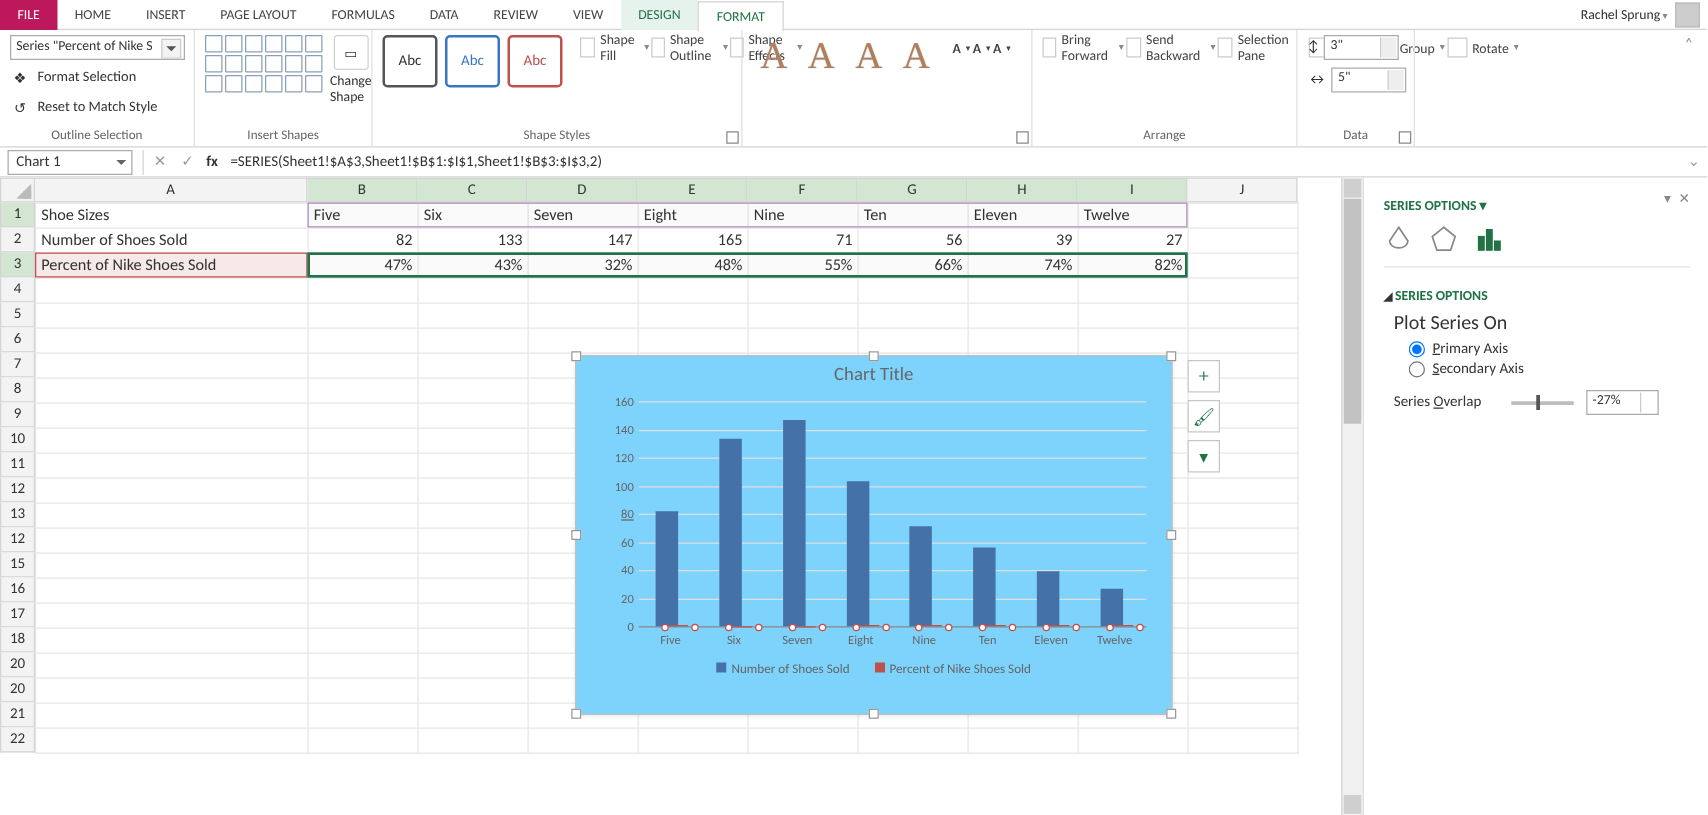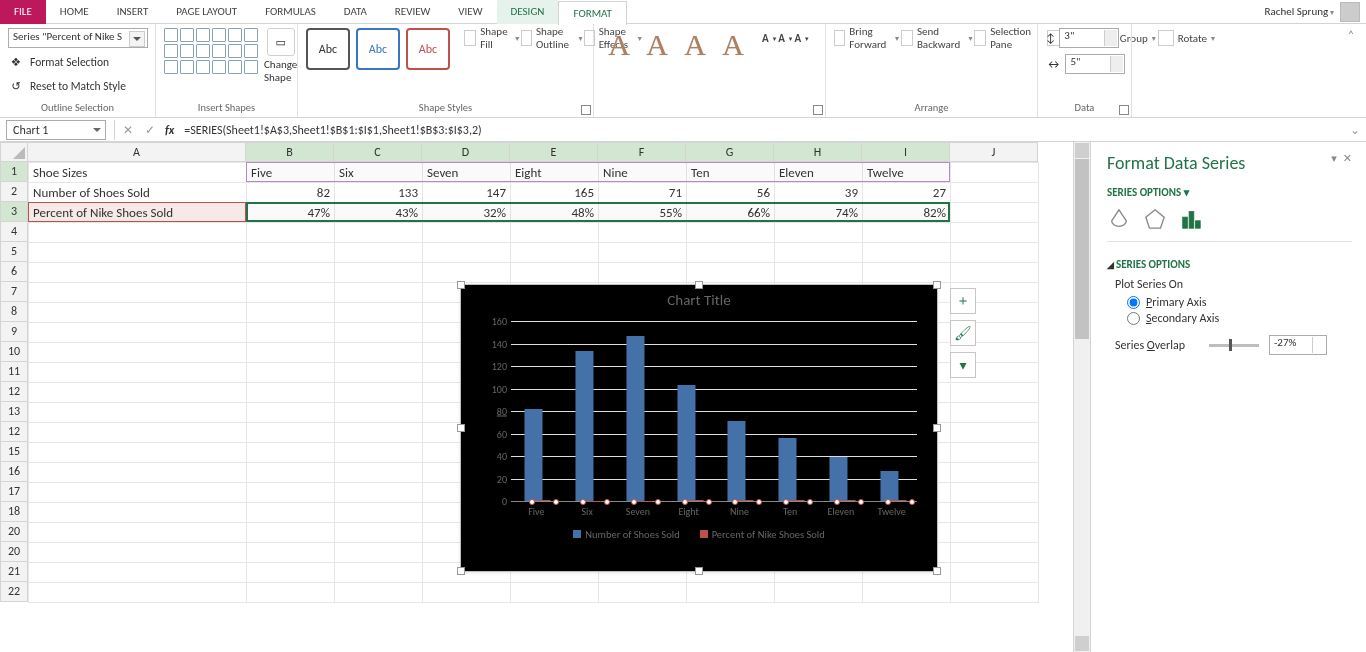--- a/index.html
+++ b/index.html
@@ -49,21 +49,21 @@
   .size-input::after { content:""; position:absolute; right:1px; top:1px; width:12px; height:16px; border-left:1px solid #ccc; background: linear-gradient(#eee,#eee); }
   .dialog-launcher { position:absolute; right:2px; bottom:2px; width:10px; height:10px; border:1px solid #888; }
   .rgroup { position:relative; }
 
   
   .fx-row { height: 24px; border-bottom: 1px solid #d4d4d4; display:flex; align-items:center; }
   .name-box { width: 100px; height: 20px; margin: 2px 6px; border: 1px solid #ababab; padding: 0 16px 0 6px; position:relative; font-size:12px; line-height:18px; }
   .name-box::after { content:""; position:absolute; right:4px; top:7px; border:4px solid transparent; border-top-color:#666; }
   .fx-sep { width:1px; height:20px; background:#d4d4d4; margin:0 2px; }
   .fx-btn { width:22px; text-align:center; color:#999; font-size:12px; }
-  .fx-sym { font-style:italic; font-weight:bold; padding:0 4px; }
+  .fx-sym { font-weight:bold; padding:0 4px; }
   .formula { flex:1; padding:0 6px; font-size:12px; }
   .fx-expand::after { content:"⌄"; color:#999; padding-right:6px; }
 
   
   .sheet-area { display:flex; height: calc(652px - 24px - 94px - 24px); }
   .sheet { flex:1; position:relative; overflow:hidden; }
   .col-headers { display:flex; height:20px; margin-left:28px; }
   .col-h { border:1px solid #d4d4d4; border-left:none; background:#f3f3f3; text-align:center; font-size:12px; line-height:18px; }
   .col-h.sel { background:#d2e6d2; }
   .select-all-corner { position:absolute; left:0; top:0; width:28px; height:20px; background:#f3f3f3; border:1px solid #d4d4d4; }
@@ -81,21 +81,21 @@
   .sel-range-border { position:absolute; border:2px solid #217346; pointer-events:none; }
   .sel-range-pale { position:absolute; border:1px solid #a6c1a6; background:rgba(0,0,0,0.02); pointer-events:none; }
 
   
   .vscroll { width:17px; background:#f0f0f0; border-left:1px solid #d4d4d4; position:relative; }
   .vscroll .arrow, .vscroll .thumb { position:absolute; left:1px; right:1px; background:#cfcfcf; height:15px; }
   .vscroll .arrow.top { top:1px; } .vscroll .arrow.bot { bottom:1px; }
   .vscroll .thumb { top:17px; height:180px; background:#c2c2c2; }
 
   
-  .chart-frame { position:absolute; border:1px solid #bfbfbf; background:#000000; box-shadow:0 1px 3px rgba(0,0,0,0.1); }
+  .chart-frame { position:absolute; border:1px solid #bfbfbf; background:#7dd3fc; box-shadow:0 1px 3px rgba(0,0,0,0.1); }
   .chart-sel { position:absolute; inset:-5px; }
   .chart-sel .h { position:absolute; width:8px; height:8px; border:1px solid #999; background:#fff; }
   .chart-sel .h.tl{left:1px;top:1px} .chart-sel .h.tr{right:1px;top:1px}
   .chart-sel .h.bl{left:1px;bottom:1px} .chart-sel .h.br{right:1px;bottom:1px}
   .chart-sel .h.tm{left:50%;top:1px;transform:translateX(-50%)} .chart-sel .h.bm{left:50%;bottom:1px;transform:translateX(-50%)}
   .chart-sel .h.ml{left:1px;top:50%;transform:translateY(-50%)} .chart-sel .h.mr{right:1px;top:50%;transform:translateY(-50%)}
   .chart-title { text-align:center; font-size:15px; color:#666; padding:6px 0; }
   .plot { position:relative; margin:6px 20px 4px 50px; height:180px; }
   .plot .gridline { position:absolute; left:0; right:0; border-top:1px solid #dedede; }
   .plot .baseline { border-top:1px solid #888; }
@@ -121,21 +121,21 @@
   .taskpane h1 { margin:0 0 12px 0; font-size:18px; font-weight:400; color:#217346; }
   .close-row { float:right; font-size:11px; color:#888; display:flex; gap:6px; }
   .close-row span { cursor:pointer; }
   .so-head { font-size:11px; font-weight:bold; color:#217346; margin:6px 0 8px 0; }
   .icon-row { display:flex; gap:12px; margin-bottom:16px; border-bottom:1px solid #e1e1e1; padding-bottom:10px; }
   .icon-row .pi { width:24px; height:24px; display:flex; align-items:center; justify-content:center; }
   .icon-row .pi svg { width:22px; height:22px; }
   .pi.active svg path, .pi.active svg rect { fill:#217346; stroke:#217346; }
   .sub-head { font-size:11px; font-weight:bold; color:#217346; margin-top:6px; }
   .sub-head::before { content:"◢ "; font-size:9px; color:#333; }
-  .opt-label { font-size:12px; margin:6px 0 4px 8px; }
+  .opt-label { font-size:16px; margin:6px 0 4px 8px; }
   .radio-row { font-size:12px; margin:2px 0 2px 20px; display:flex; align-items:center; gap:6px; }
   .radio-row input { margin:0; }
   .num-row { display:flex; align-items:center; margin:10px 0 0 8px; gap:10px; font-size:12px; }
   .slider { flex:0 0 50px; height:3px; background:#bdbdbd; position:relative; }
   .slider::after { content:""; position:absolute; width:3px; height:12px; background:#555; top:-5px; left:20px; }
   .num-in { width:58px; height:20px; border:1px solid #ababab; font-size:11px; text-align:left; padding:0 14px 0 4px; position:relative; }
   .num-in::after { content:""; position:absolute; right:1px; top:1px; width:12px; height:16px; border-left:1px solid #ccc; }
   .under { text-decoration: underline; }
 
   
@@ -761,21 +761,20 @@
     <div class="arrow top"></div>
     <div class="thumb"></div>
     <div class="arrow bot"></div>
   </div>
 
   <div class="taskpane">
     <div class="close-row">
       <span>▾</span>
       <span>✕</span>
     </div>
-    <h1>Format Data Series</h1>
     <div class="so-head"><span>SERIES OPTIONS</span> ▾</div>
     <div class="icon-row">
       <div class="pi">
           <svg viewBox="0 0 24 24">
             <path d="M12 2 L20 14 A8 6 0 1 1 4 14 Z" fill="none" stroke="#888" stroke-width="1.5"></path>
           </svg>
         </div>
       <div class="pi">
           <svg viewBox="0 0 24 24">
             <path d="M12 2 L22 10 L18 22 L6 22 L2 10 Z" fill="none" stroke="#888" stroke-width="1.5"></path>

